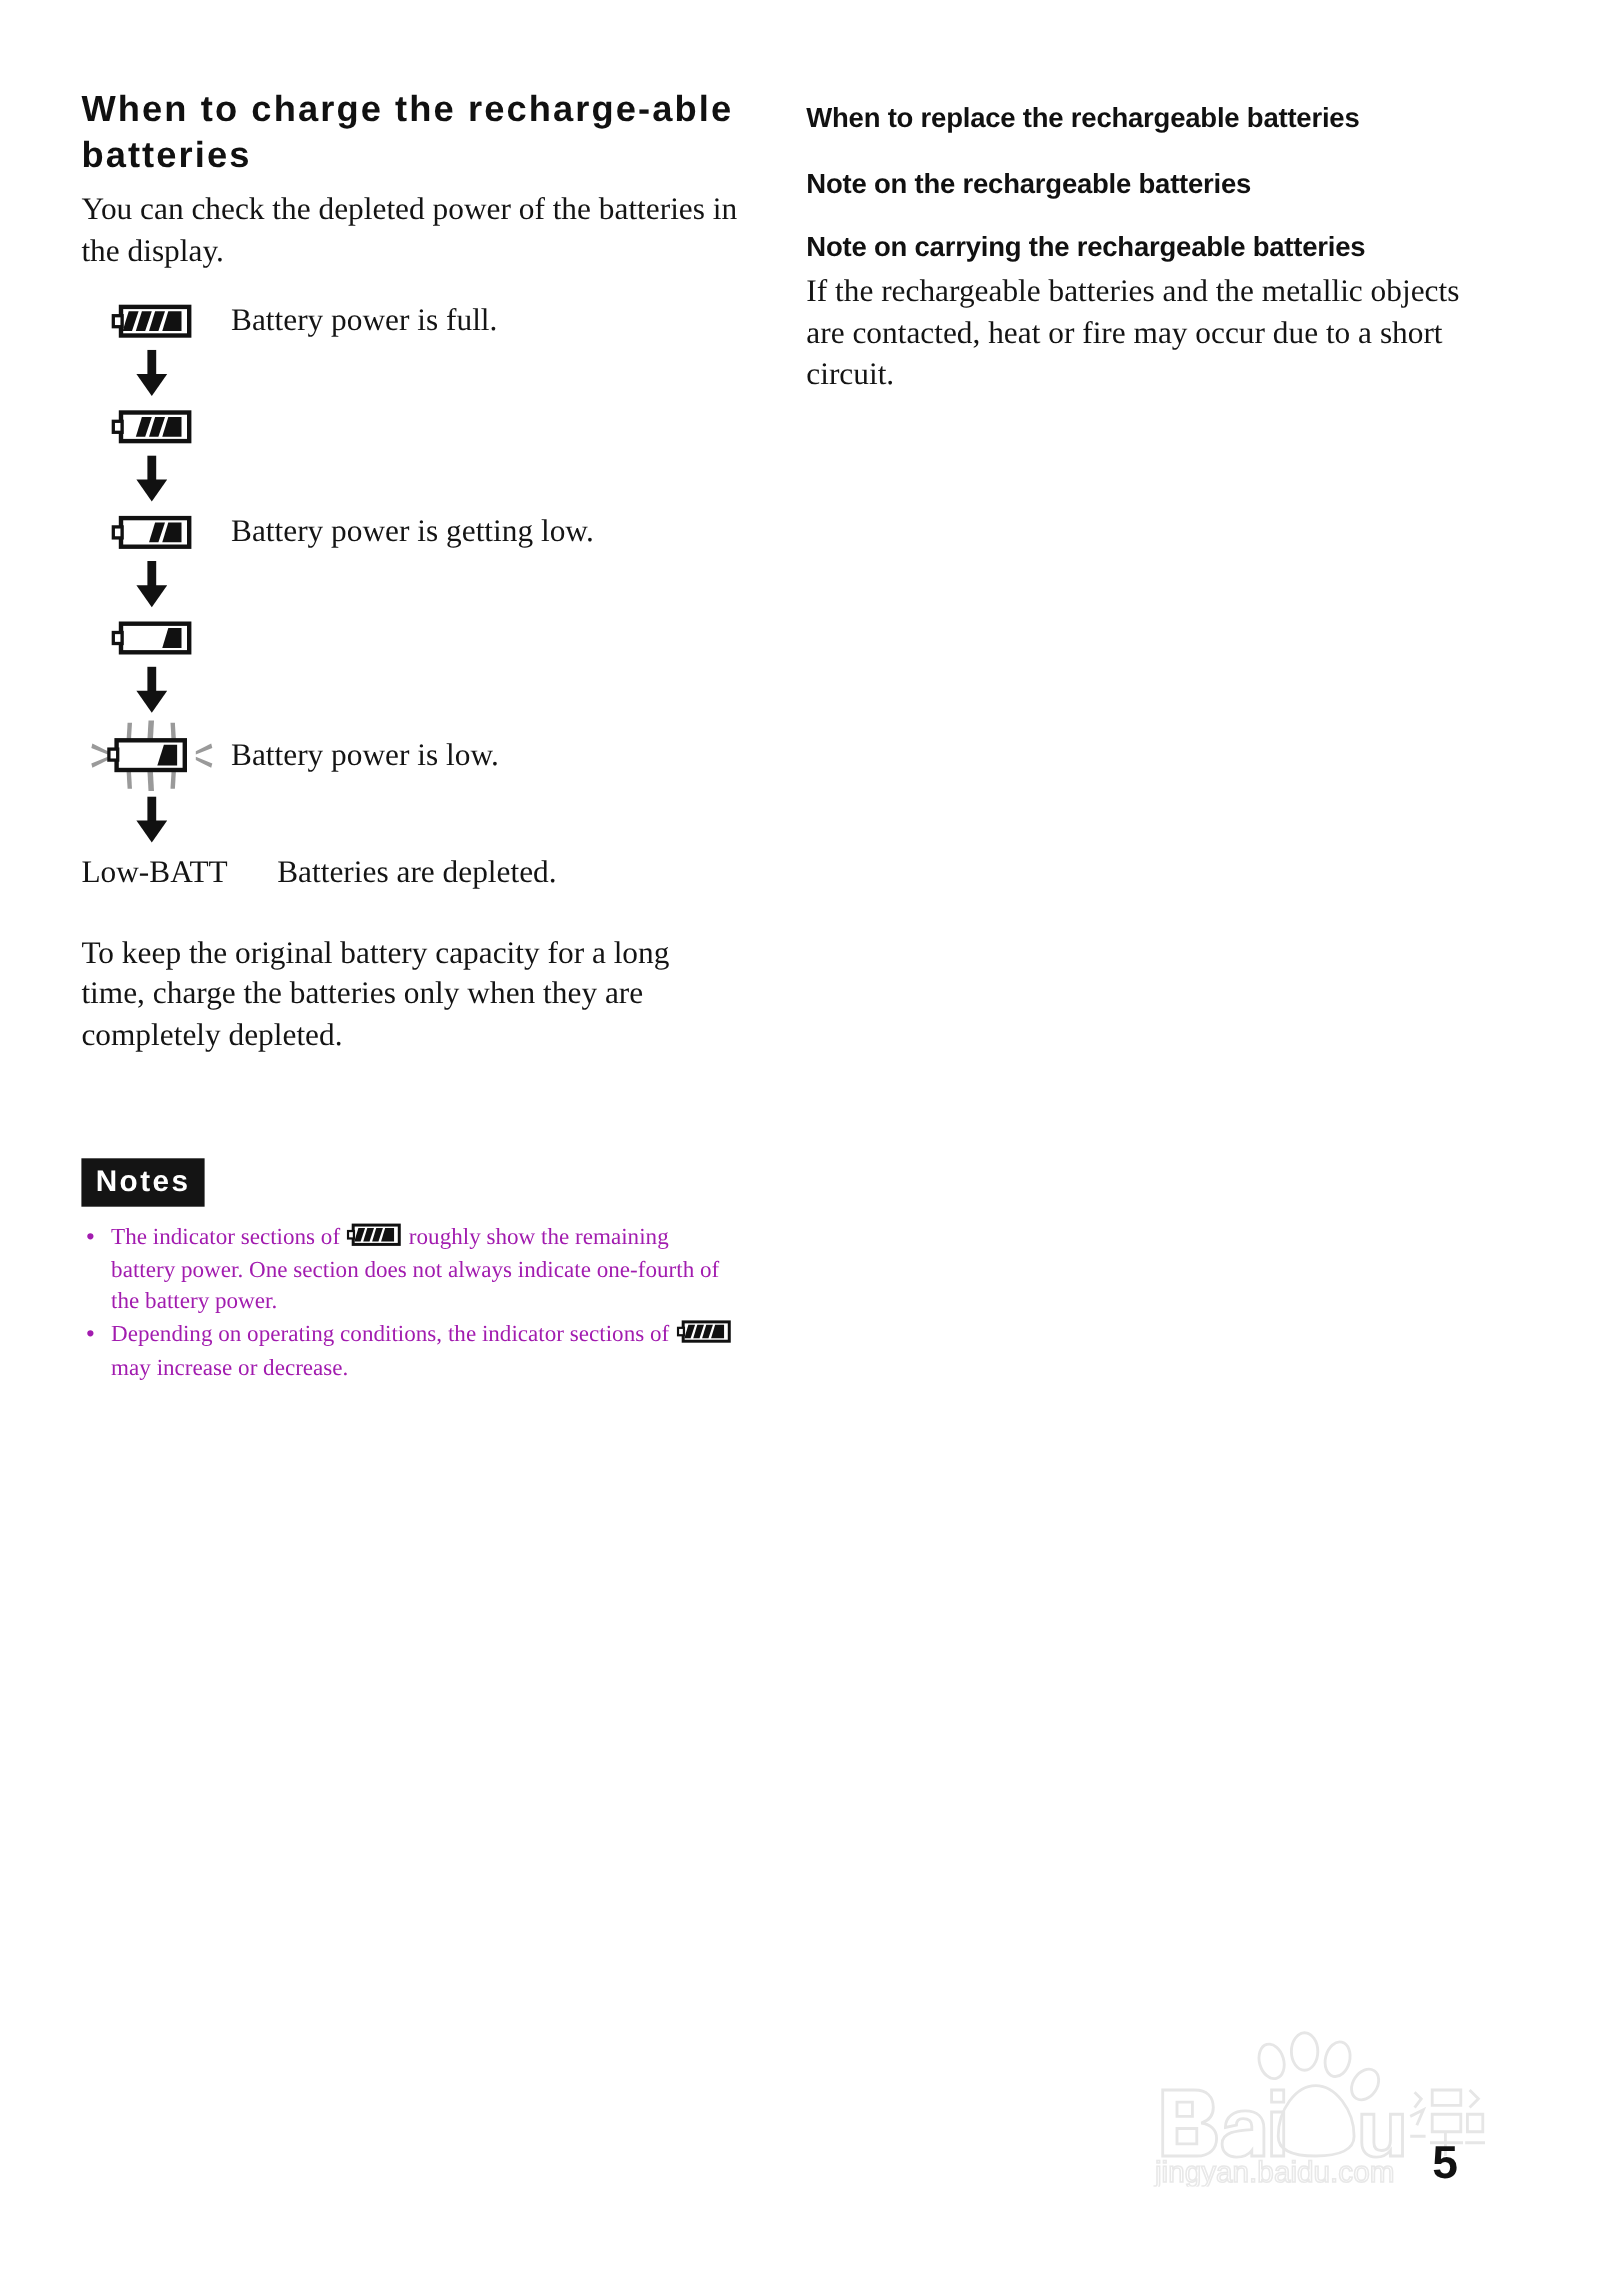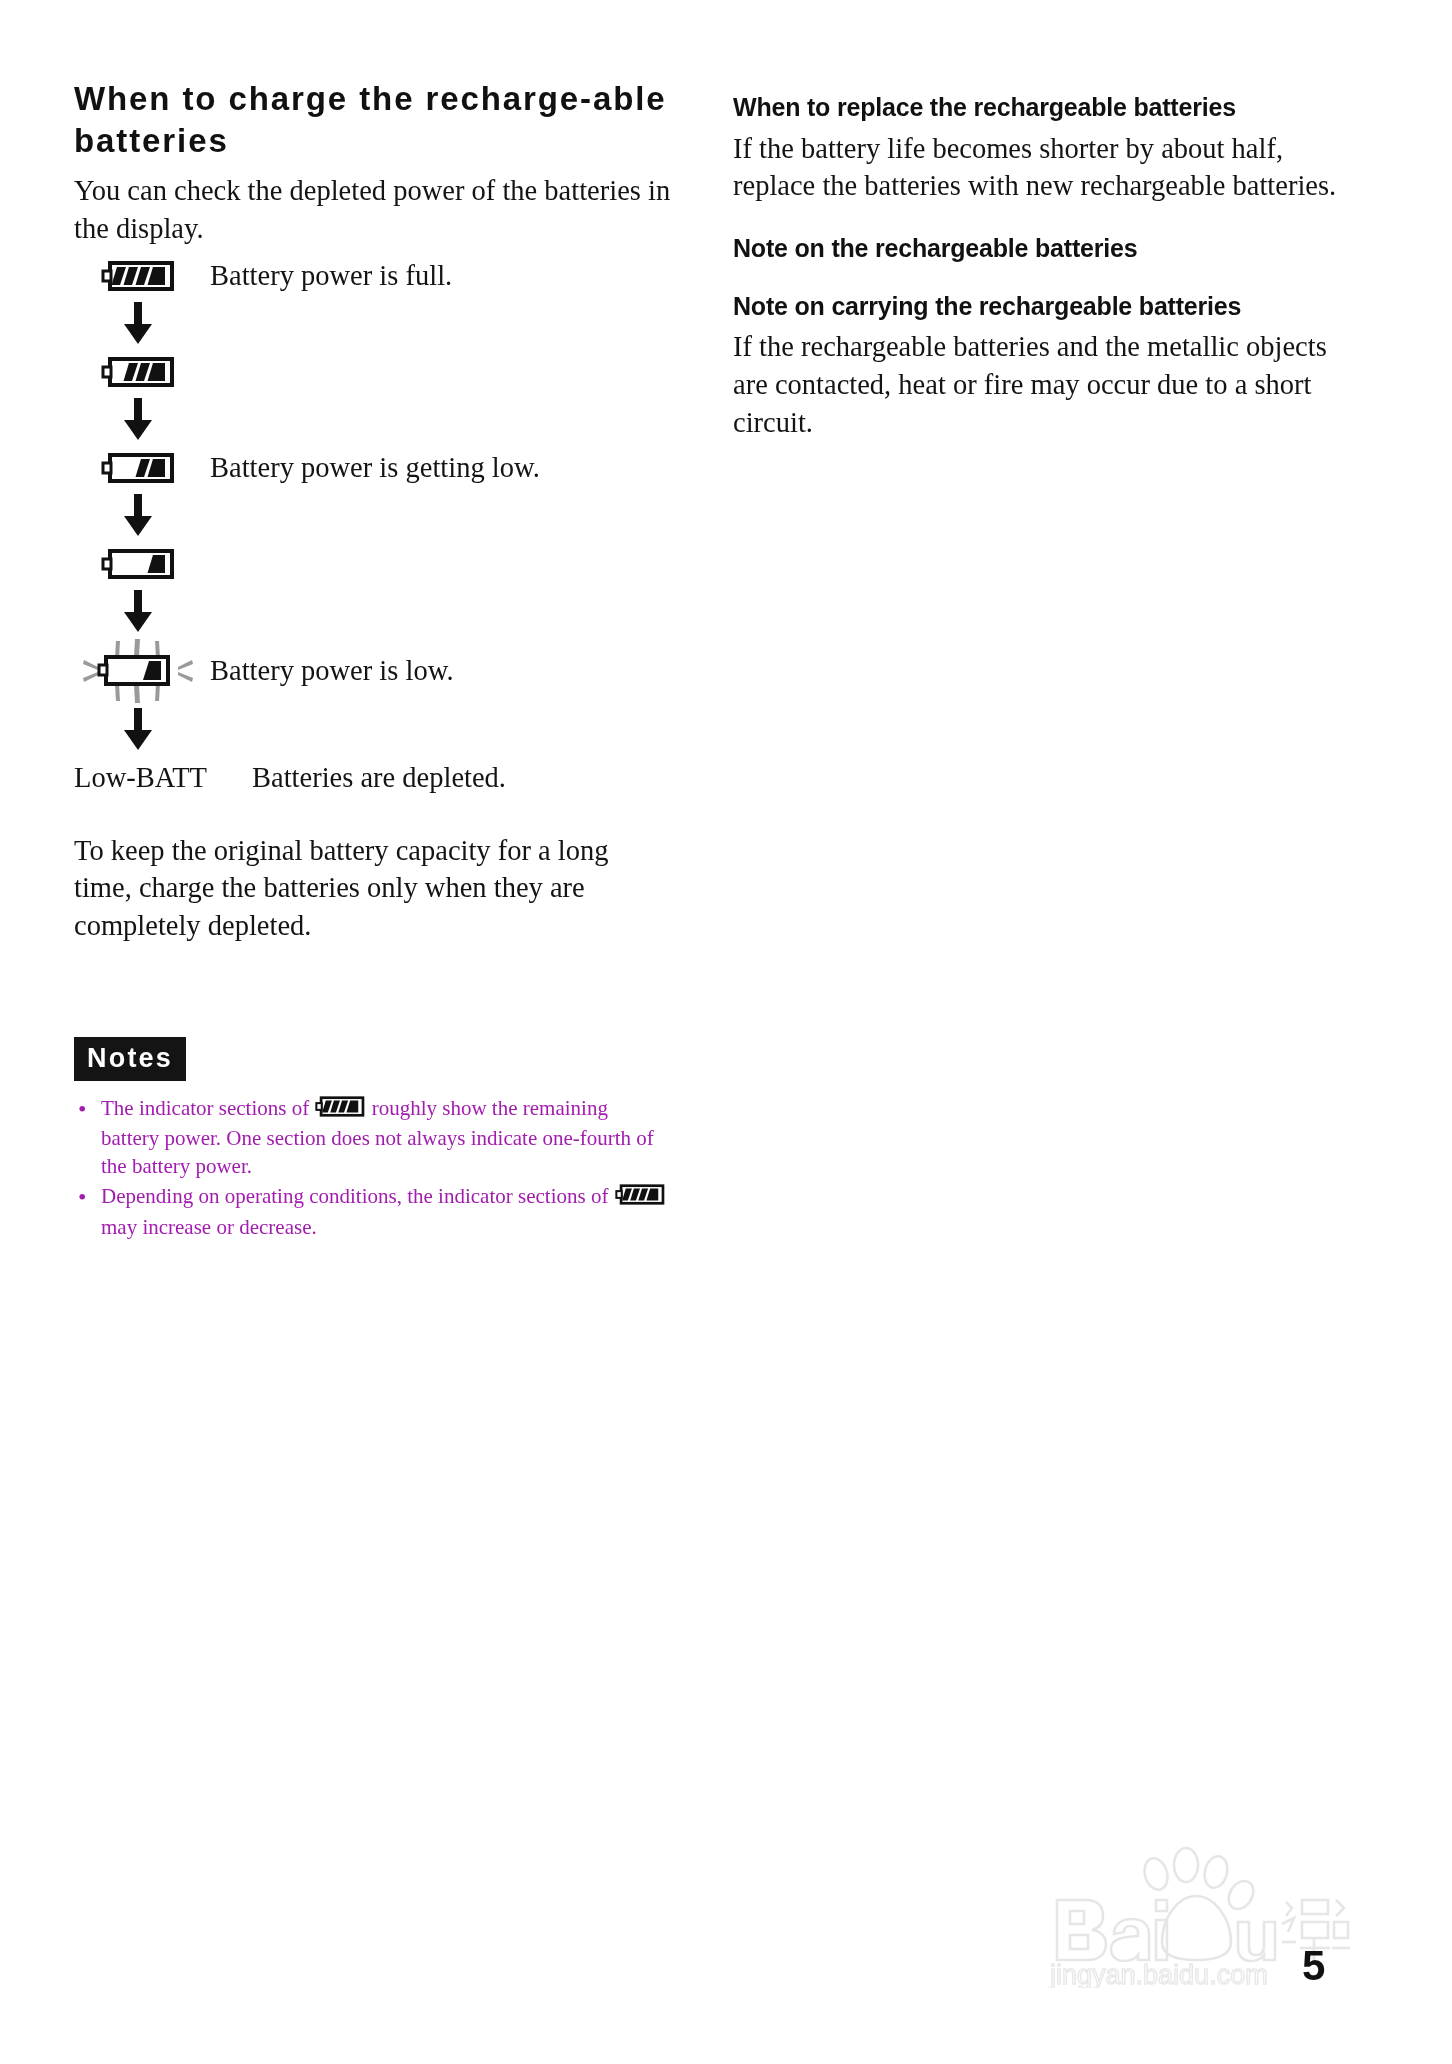--- a/index.html
+++ b/index.html
@@ -62,21 +62,21 @@
 
   p.body-text {
     font-size: 28.5px;
     line-height: 1.32;
     margin: 0;
     color: #141414;
   }
 
   
   .diagram {
-    margin-top: 6px;
+    margin-top: 22px;
     position: relative;
   }
   .diag-row {
     display: flex;
     align-items: center;
     height: 44px;
   }
   .diag-icon-cell {
     width: 128px;
     display: flex;
@@ -373,21 +373,20 @@
               </svg></span><span> may increase or decrease.</span></li>
       </ul>
     </div>
 
   </div>
 
   <div class="col-right">
 
     <div class="right-block">
       <h2 class="sub-heading">When to replace the rechargeable batteries</h2>
-      <p class="body-text">If the battery life becomes shorter by about half, replace the batteries with new rechargeable batteries.</p>
     </div>
 
     <div class="right-block">
       <h2 class="sub-heading">Note on the rechargeable batteries</h2>
     </div>
 
     <div class="right-block">
       <h2 class="sub-heading">Note on carrying the rechargeable batteries</h2>
       <p class="body-text">If the rechargeable batteries and the metallic objects are contacted, heat or fire may occur due to a short circuit.</p>
     </div>

